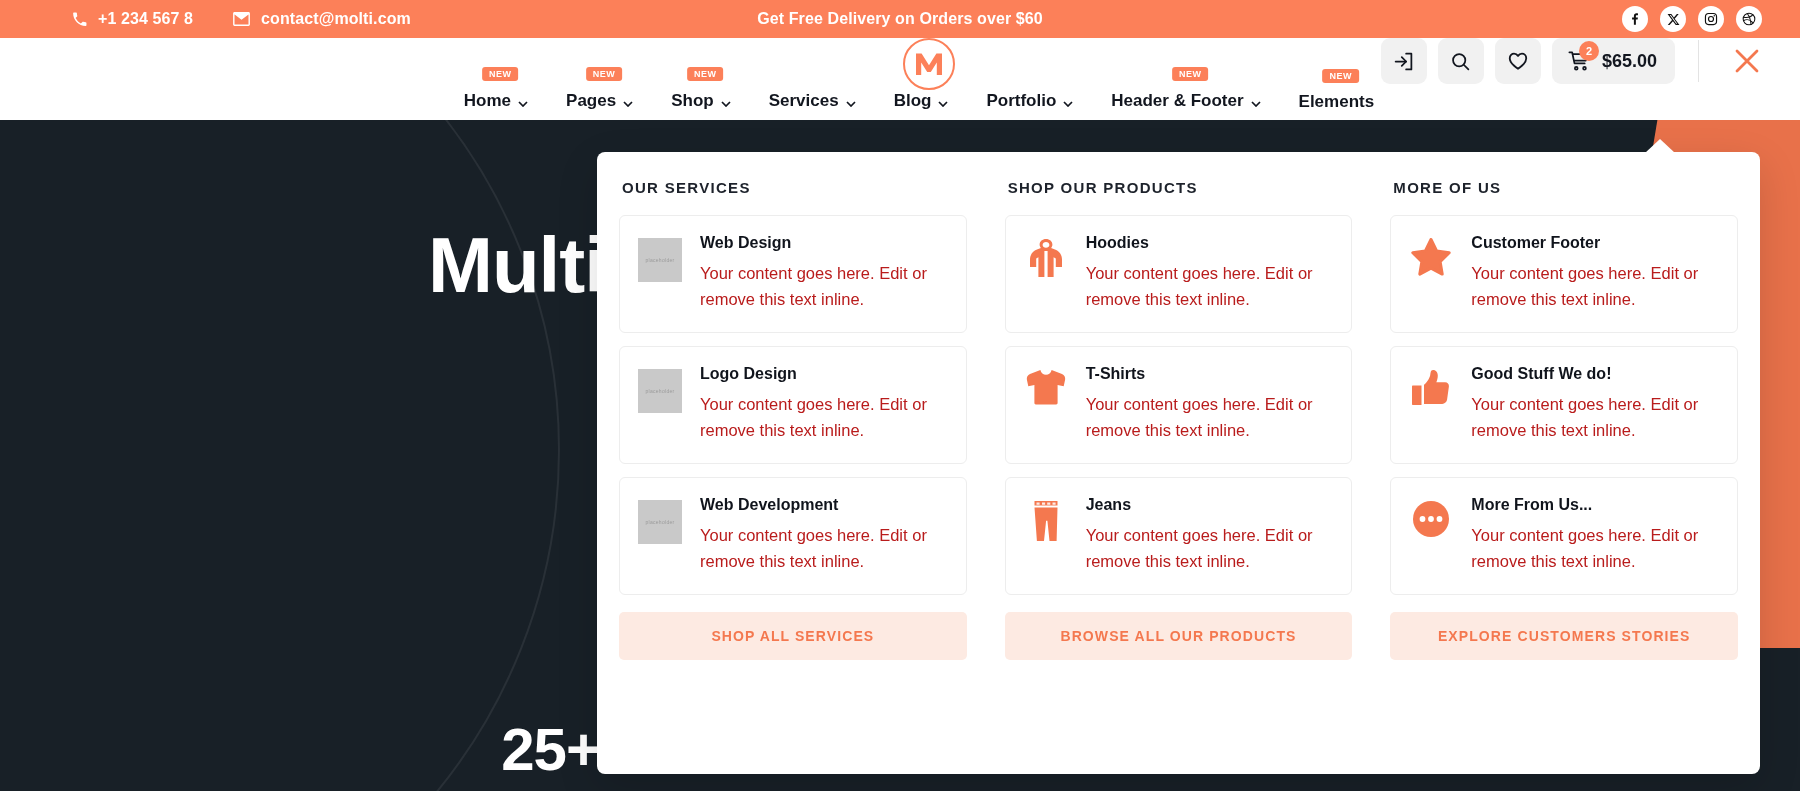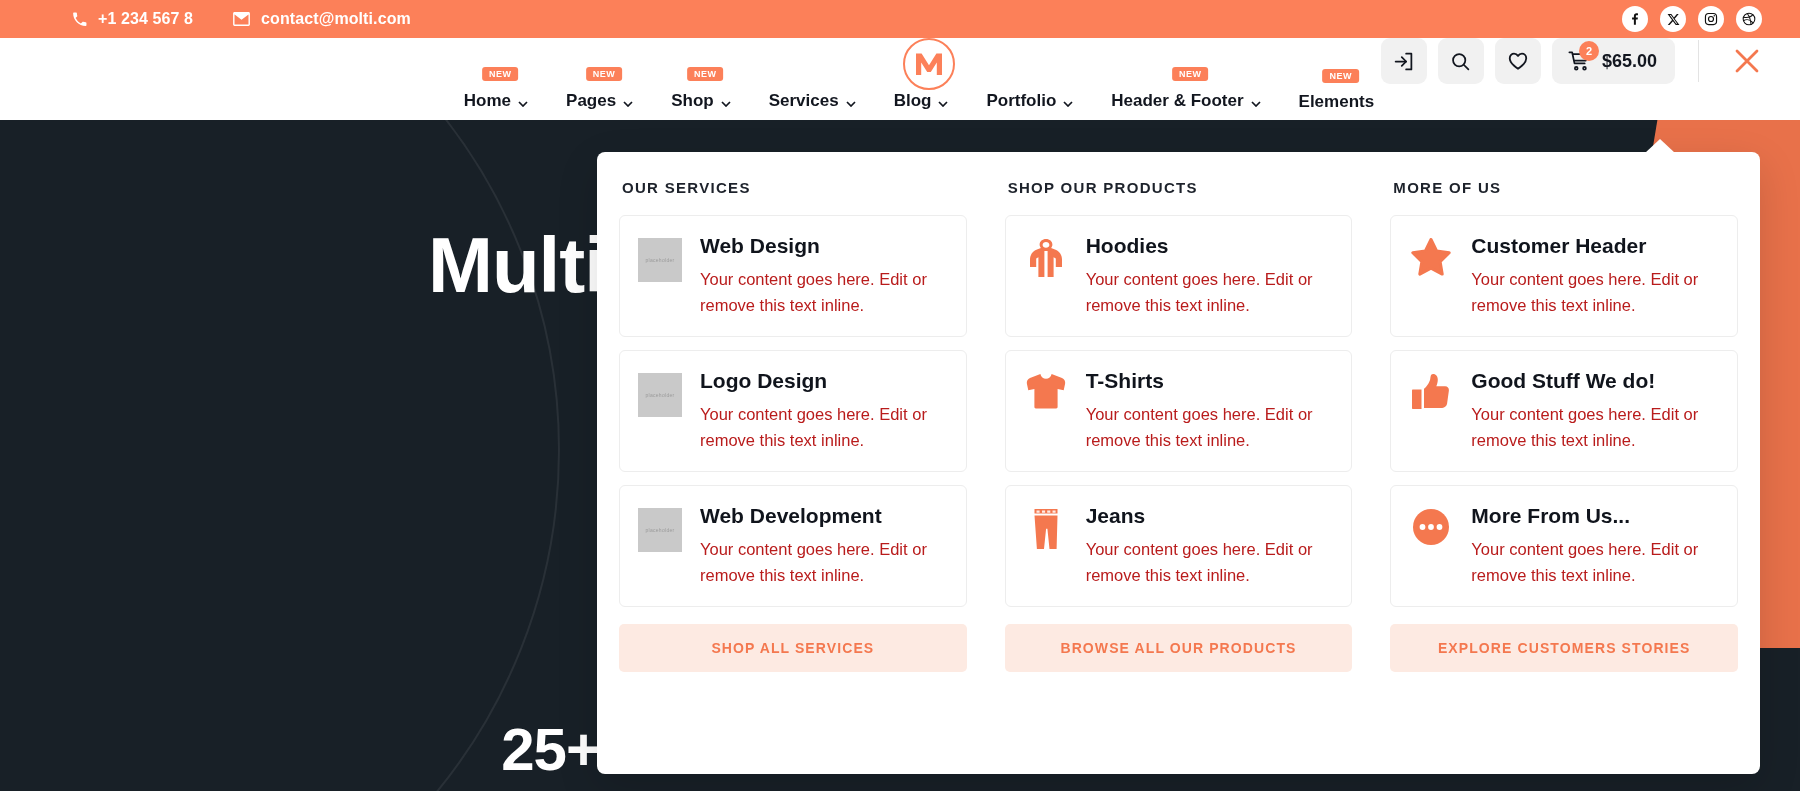--- a/index.html
+++ b/index.html
@@ -124,21 +124,21 @@
     display:flex; gap:18px; align-items:flex-start; cursor:pointer;
     min-height:118px;
   }
   .card-ico{ flex:0 0 auto; width:44px; display:flex; align-items:flex-start; justify-content:center; padding-top:4px; }
   .ph-img{
     width:44px;height:44px;background:#c9c9c9;
     display:flex;align-items:center;justify-content:center;
     font-size:5px;color:#9b9b9b;letter-spacing:.3px; overflow:hidden;
   }
   .card-body{ flex:1; }
-  .card-title{ font-size:21px; font-weight:700; color:#10141c; margin-bottom:9px; }
+  .card-title{ font-size:16px; font-weight:700; color:#10141c; margin-bottom:9px; }
   .card-desc{ font-size:16.5px; line-height:1.55; color:#b91c1c; }
   .cta{
     margin-top:4px; background:#fdeae2; border-radius:5px; height:48px;
     display:flex; align-items:center; justify-content:center;
     color:#f4784f; font-size:14px; font-weight:800; letter-spacing:1.1px;
     cursor:pointer;
   }
 </style>
 </head>
 <body>
@@ -156,20 +156,21 @@
     <div class="tb-item">
       <span>
         <svg width="17" height="14" viewBox="0 0 24 20" fill="#fff">
             <path d="M2 0h20c1.1 0 2 .9 2 2v16c0 1.1-.9 2-2 2H2c-1.1 0-2-.9-2-2V2C0 .9.9 0 2 0zm10 11L2.2 3.4 2 3.4V18h20V3.4L12 11z"></path>
           </svg>
       </span>
       <span>contact@molti.com</span>
     </div>
   </div>
 
+  <div class="tb-center">Get Free Delivery on Orders over $60</div>
 
   <div class="tb-right">
     <div class="soc">
       <svg width="14" height="14" viewBox="0 0 24 24" fill="#111">
           <path d="M13.5 22v-9h3l.5-3.5h-3.5V7.3c0-1 .3-1.7 1.8-1.7h1.8V2.4C16.8 2.3 15.7 2.2 14.5 2.2c-2.6 0-4.4 1.6-4.4 4.5v2.8H7v3.5h3.1V22h3.4z"></path>
         </svg>
     </div>
     <div class="soc">
       <svg width="13" height="13" viewBox="0 0 24 24" fill="#111">
           <path d="M18.2 2h3.4l-7.4 8.5L23 22h-6.8l-5.3-7-6.1 7H1.4l7.9-9.1L1 2h7l4.8 6.4L18.2 2zm-1.2 18h1.9L7.1 3.9H5.1L17 20z"></path>
@@ -381,21 +382,21 @@
 
   <div class="col">
     <div class="col-title">MORE OF US</div>
     <div class="card">
       <div class="card-ico">
         <svg width="40" height="38" viewBox="0 0 40 38" fill="#f4784f">
           <path d="M20 1.5l5.6 11.4 12.6 1.8-9.1 8.9 2.1 12.5L20 30.2 8.8 36.1l2.1-12.5-9.1-8.9 12.6-1.8z" stroke="#f4784f" stroke-width="3" stroke-linejoin="round"></path>
         </svg>
       </div>
       <div class="card-body">
-        <div class="card-title">Customer Header</div>
+        <div class="card-title">Customer Footer</div>
         <div class="card-desc">Your content goes here. Edit or remove this text inline.</div>
       </div>
     </div>
     <div class="card">
       <div class="card-ico">
         <svg width="40" height="38" viewBox="0 0 40 38" fill="#f4784f">
           <path d="M1 16.5h8.5V36H1c-.6 0-1-.4-1-1V17.5c0-.6.4-1 1-1z" transform="translate(1 0)"></path>
           <path d="M13 15.8c2.6-2 5.5-6.2 6.2-9.5.4-2 .3-5.2 2.8-5.2 3.2 0 4.8 2.5 4.8 5.6 0 2.4-.8 4.8-1.5 6.6h8.8c2.3 0 4.1 1.9 3.8 4.1l-1.8 13.2C35.8 33 33.7 35 31.2 35H13V15.8z"></path>
         </svg>
       </div>

